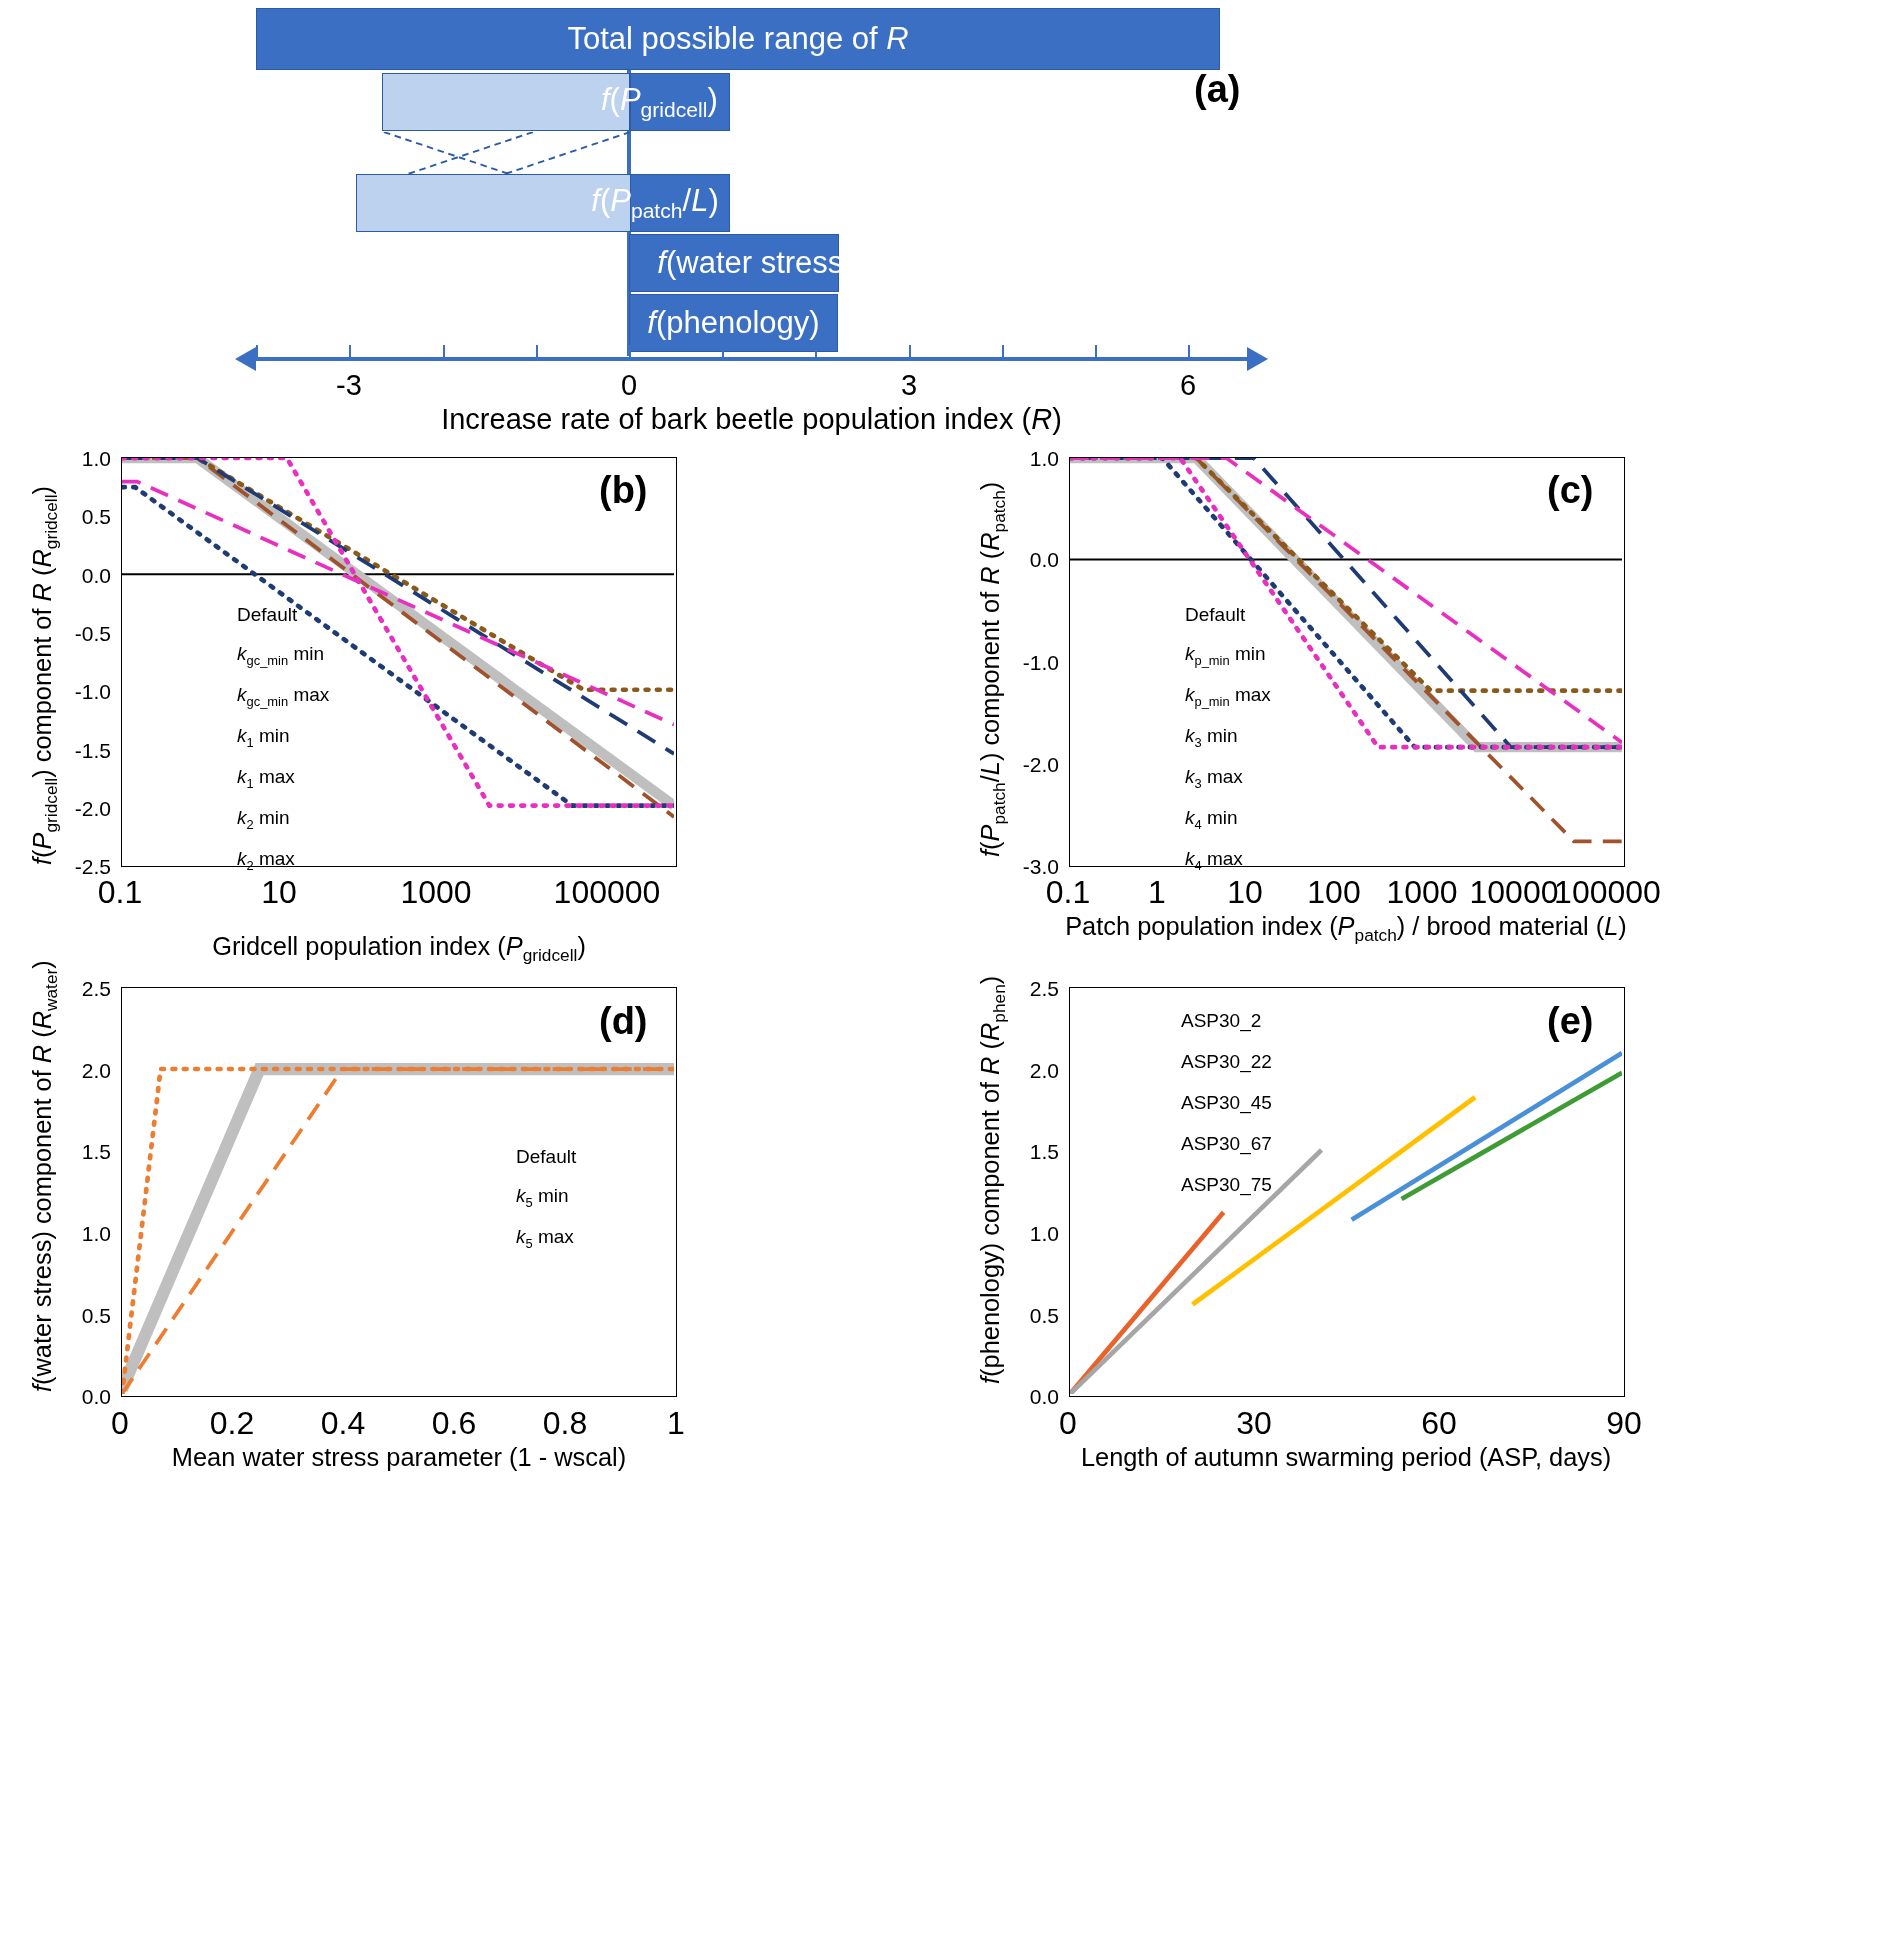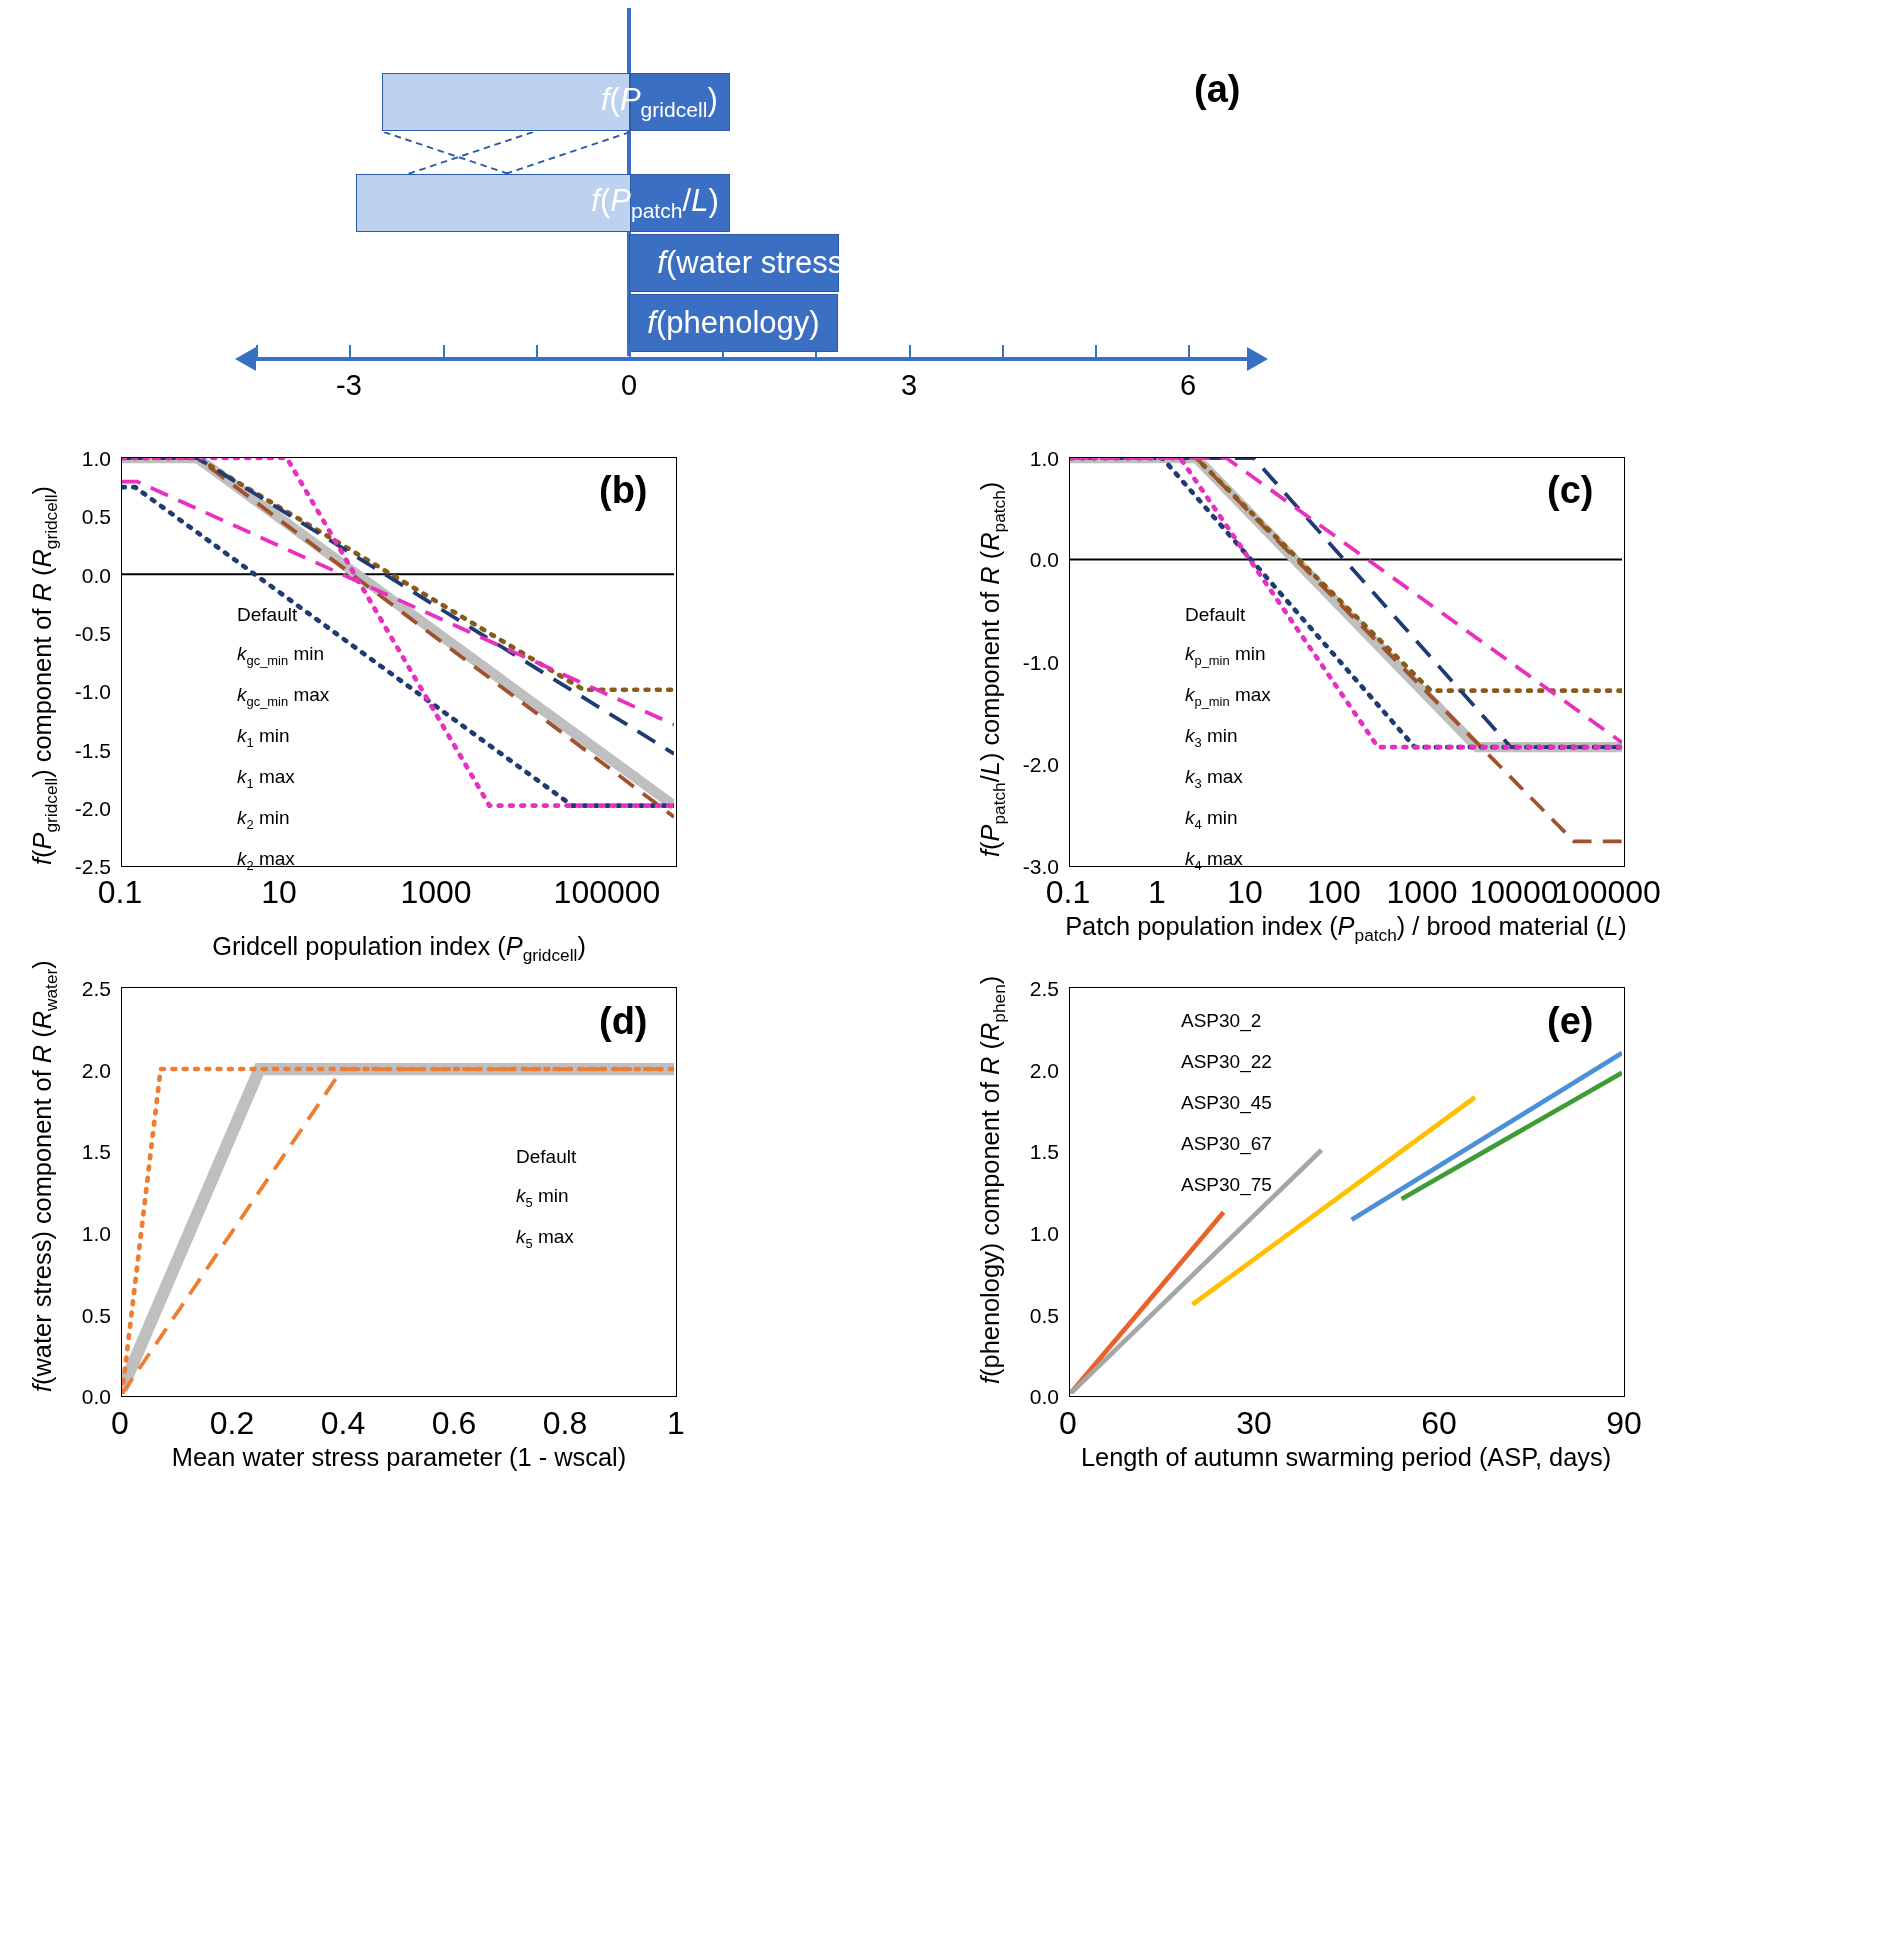--- a/index.html
+++ b/index.html
@@ -41,20 +41,23 @@
 </style>
 </head>
 <body>
 
 <div class="page">
 
   <div id="panel-a">
 
     <div id="zeroline"></div>
 
+    <div class="bar" style="left:256px;top:7.5px;width:964px;height:62px;">
+      <span class="lbl">Total possible range of <i>R</i></span>
+    </div>
 
     <div class="barlight" style="left:382px;top:73px;width:248px;height:58px;"></div>
     <div class="bar" style="left:382px;top:73px;width:347px;height:58px;background:transparent;border:none;justify-content:flex-end;">
     </div>
     <div class="bar" style="left:630px;top:73px;width:100px;height:58px;"></div>
     <div style="position:absolute;left:382px;top:73px;width:347px;height:58px;display:flex;align-items:center;justify-content:flex-end;padding-right:11.3px;box-sizing:border-box;color:#fff;font-size:31px;">
       <span><i>f</i>(<i>P</i><sub>gridcell</sub>)</span>
     </div>
 
     <svg style="position:absolute;left:382px;top:132px;width:250px;height:52px;" viewBox="0 0 265 55" width="250" height="52">
@@ -91,20 +94,23 @@
     <div class="tick" style="left:909px;top:345px;height:16px;"></div>
     <div class="tick" style="left:1002px;top:345px;height:16px;"></div>
     <div class="tick" style="left:1095px;top:345px;height:16px;"></div>
     <div class="tick" style="left:1188px;top:345px;height:16px;"></div>
 
     <div class="ticklbl" style="left:302px;top:369px;width:94px;">-3</div>
     <div class="ticklbl" style="left:582px;top:369px;width:94px;">0</div>
     <div class="ticklbl" style="left:862px;top:369px;width:94px;">3</div>
     <div class="ticklbl" style="left:1141px;top:369px;width:94px;">6</div>
 
+    <div style="position:absolute;left:256px;top:403px;width:991px;text-align:center;font-size:29px;">
+      Increase rate of bark beetle population index (<i>R</i>)
+    </div>
 
     <div class="panel-tag" style="left:1194px;top:68px;">(a)</div>
   </div>
 
   <div class="panel" style="left:0;top:443px;width:948px;height:527px;">
     <div class="plot" style="left:121px;top:14px;width:556px;height:410px;">
       <svg width="552" height="406" viewBox="0 0 586 431">
 
         <line x1="0" y1="123.4" x2="586" y2="123.4" stroke="#000" stroke-width="2"></line>
 

